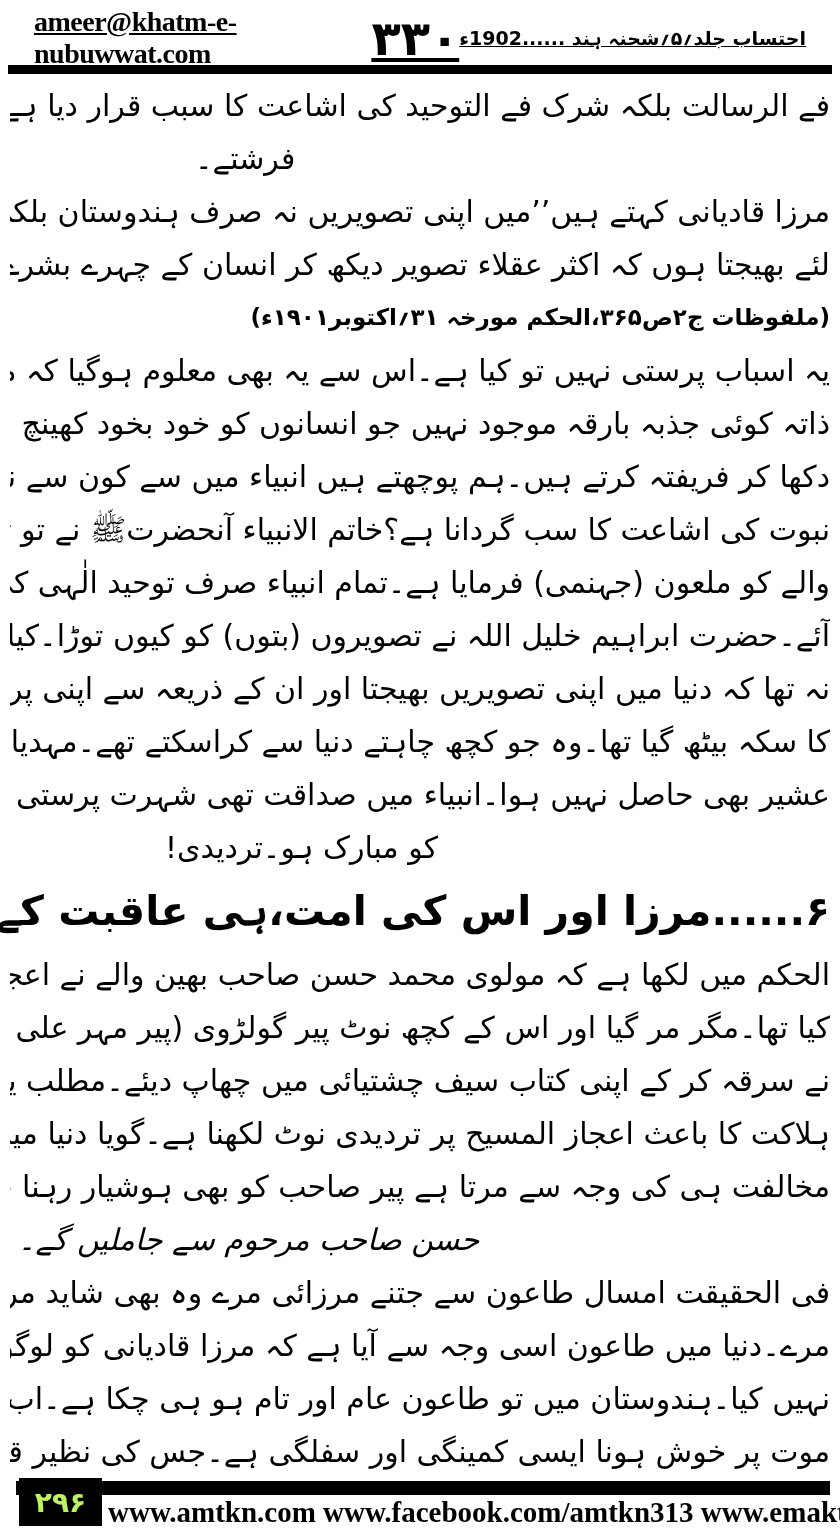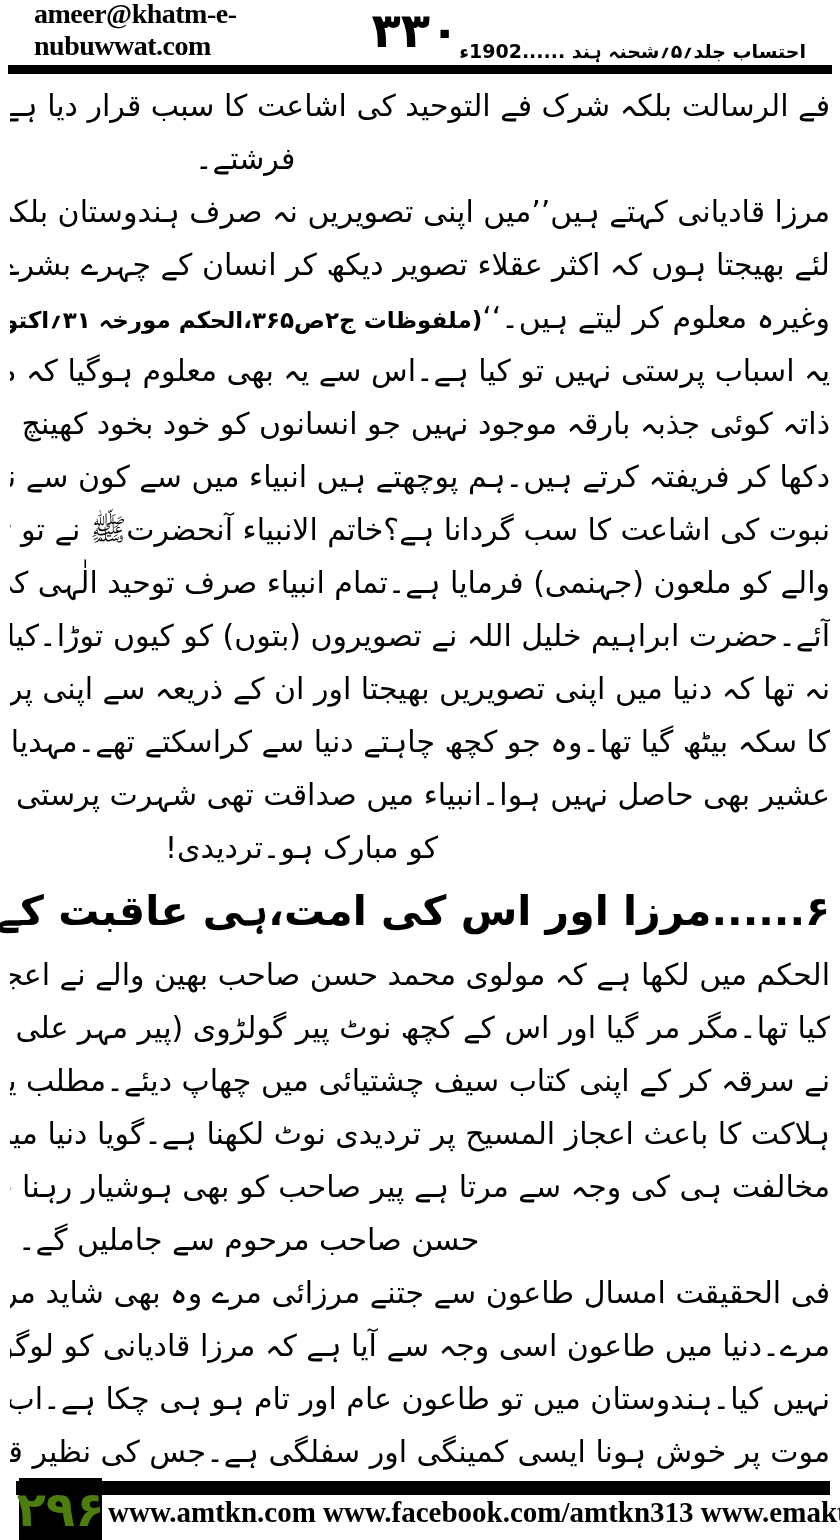--- a/index.html
+++ b/index.html
@@ -6,22 +6,22 @@
   body {
     width: 840px; height: 1540px;
     background: #ffffff; color: #000;
     font-family: "DejaVu Sans", sans-serif;
     position: relative; overflow: hidden;
   }
   .page { width: 840px; height: 1540px; position: relative; }
 
   
   .header {
-    display: flex; align-items: flex-end; justify-content: space-between;
-    padding: 14px 34px 0 34px; height: 48px;
+    display: flex; align-items: center; justify-content: space-between;
+    padding: 14px 34px 0 34px; height: 48px; text-decoration: underline;
   }
   .header-left { display: flex; align-items: center; gap: 26px; }
   .email {
     font-family: "Liberation Serif", serif;
     font-weight: bold; font-size: 28px; letter-spacing: -0.5px;
   }
   .old-page {
     font-size: 48px; font-weight: bold; line-height: 40px;
     font-family: "DejaVu Sans", sans-serif;
   }
@@ -61,24 +61,24 @@
 
   
   .footer {
     position: absolute; left: 0; right: 0; bottom: 0; height: 62px;
   }
   .footer-bar {
     position: absolute; left: 16px; right: 10px; top: 3px; height: 14px;
     background: #000;
   }
   .page-box {
-    position: absolute; left: 19px; top: 0; width: 83px; height: 62px;
-    background: #000; color: #4d7c0f;
+    position: absolute; left: 19px; top: 0; width: 83px; height: 48px;
+    background: #000; color: #bef264;
     display: flex; align-items: center; justify-content: center;
-    font-size: 48px; font-weight: bold;
+    font-size: 28px; font-weight: bold;
     font-family: "DejaVu Sans", sans-serif;
   }
   .links {
     position: absolute; left: 108px; right: 4px; top: 18px;
     text-align: center;
     font-family: "Liberation Serif", serif;
     font-weight: bold; font-size: 29px; color: #000;
     white-space: nowrap;
   }
 </style>
@@ -96,40 +96,39 @@
   </div>
 
   <div class="rule"></div>
 
   <div class="body-text" dir="rtl">
       <div class="line full">فے الرسالت بلکہ شرک فے التوحید کی اشاعت کا سبب قرار دیا ہے۔جیسی روح ویسے ہی</div>
       <div class="line end" style="padding-left: 185px;">فرشتے۔</div>
       <div class="line full">مرزا قادیانی کہتے ہیں’’میں اپنی تصویریں نہ صرف ہندوستان بلکہ ممالک غیر میں اس</div>
       <div class="line full">لئے بھیجتا ہوں کہ اکثر عقلاء تصویر دیکھ کر انسان کے چہرے بشرے،نوک پلک،خوارق،خصائل</div>
       <div class="line mixed">
-        <span>وغیرہ معلوم کر لیتے ہیں۔‘‘</span>
         <span class="citation">(ملفوظات ج۲ص۳۶۵،الحکم مورخہ ۳۱؍اکتوبر۱۹۰۱ء)</span>
       </div>
       <div class="line full">یہ اسباب پرستی نہیں تو کیا ہے۔اس سے یہ بھی معلوم ہوگیا کہ مرزا قادیانی میں فی حد</div>
       <div class="line full">ذاتہ کوئی جذبہ بارقہ موجود نہیں جو انسانوں کو خود بخود کھینچ لے۔بلکہ دنیا کو صرف اپنی تصویر کی جھلک</div>
       <div class="line full">دکھا کر فریفتہ کرتے ہیں۔ہم پوچھتے ہیں انبیاء میں سے کون سے نبی نے تصویر کی اشاعت کو اپنی</div>
       <div class="line full">نبوت کی اشاعت کا سب گردانا ہے؟خاتم الانبیاء آنحضرتﷺ نے تو تصویر بنانے اور بنوانے</div>
       <div class="line full">والے کو ملعون (جہنمی) فرمایا ہے۔تمام انبیاء صرف توحید الٰہی کی اشاعت کے لئے دنیا میں</div>
       <div class="line full">آئے۔حضرت ابراہیم خلیل اللہ نے تصویروں (بتوں) کو کیوں توڑا۔کیا کوئی نبی اس بات پر قادر</div>
       <div class="line full">نہ تھا کہ دنیا میں اپنی تصویریں بھیجتا اور ان کے ذریعہ سے اپنی پرستش کراتا۔حالانکہ ان کے جبروت</div>
       <div class="line full">کا سکہ بیٹھ گیا تھا۔وہ جو کچھ چاہتے دنیا سے کراسکتے تھے۔مہدیان کذاب کو تو ان کے طنطنہ کا عشر</div>
       <div class="line full">عشیر بھی حاصل نہیں ہوا۔انبیاء میں صداقت تھی شہرت پرستی اور دنیا طلبی نہ تھی۔یہ تو مرزا قادیانی ہی</div>
       <div class="line end" style="padding-left: 155px;">کو مبارک ہو۔تردیدی!</div>
       <div class="line heading">۶......مرزا اور اس کی امت،ہی عاقبت کے بورے سمیٹے گی</div>
       <div class="line full">الحکم میں لکھا ہے کہ مولوی محمد حسن صاحب بھین والے نے اعجاز المسیح کی تردید کا ارادہ</div>
       <div class="line full">کیا تھا۔مگر مر گیا اور اس کے کچھ نوٹ پیر گولڑوی (پیر مہر علی شاہ صاحبؒ) کے ہاتھ آگئے۔انہوں</div>
       <div class="line full">نے سرقہ کر کے اپنی کتاب سیف چشتیائی میں چھاپ دیئے۔مطلب یہ ہے کہ مولوی محمد حسن کی</div>
       <div class="line full">ہلاکت کا باعث اعجاز المسیح پر تردیدی نوٹ لکھنا ہے۔گویا دنیا میں جو شخص مرتا ہے مرزا قادیانی کی</div>
       <div class="line full">مخالفت ہی کی وجہ سے مرتا ہے پیر صاحب کو بھی ہوشیار رہنا چاہیئے وہ بھی چند روز میں مولوی محمد</div>
-      <div class="line end" style="padding-left: 8px;">حسن صاحب مرحوم سے جاملیں گے۔</div>
+      <div class="line end" style="padding-left: 8px; font-style: italic;">حسن صاحب مرحوم سے جاملیں گے۔</div>
       <div class="line full">فی الحقیقت امسال طاعون سے جتنے مرزائی مرے وہ بھی شاید مرزا ہی کی مخالفت سے</div>
       <div class="line full">مرے۔دنیا میں طاعون اسی وجہ سے آیا ہے کہ مرزا قادیانی کو لوگوں نے نبی اور امام الزمان تسلیم</div>
       <div class="line full">نہیں کیا۔ہندوستان میں تو طاعون عام اور تام ہو ہی چکا ہے۔اب ممالک غیر کی باری ہے۔کسی کی</div>
       <div class="line full">موت پر خوش ہونا ایسی کمینگی اور سفلگی ہے۔جس کی نظیر قادیان کے سوا کہیں نہ مل سکے گی۔</div>
     </div>
 
   <div class="footer">
     <div class="footer-bar"></div>
     <div class="page-box">۲۹۶</div>
     <div class="links">www.amtkn.com www.facebook.com/amtkn313 www.emaktaba.info</div>

